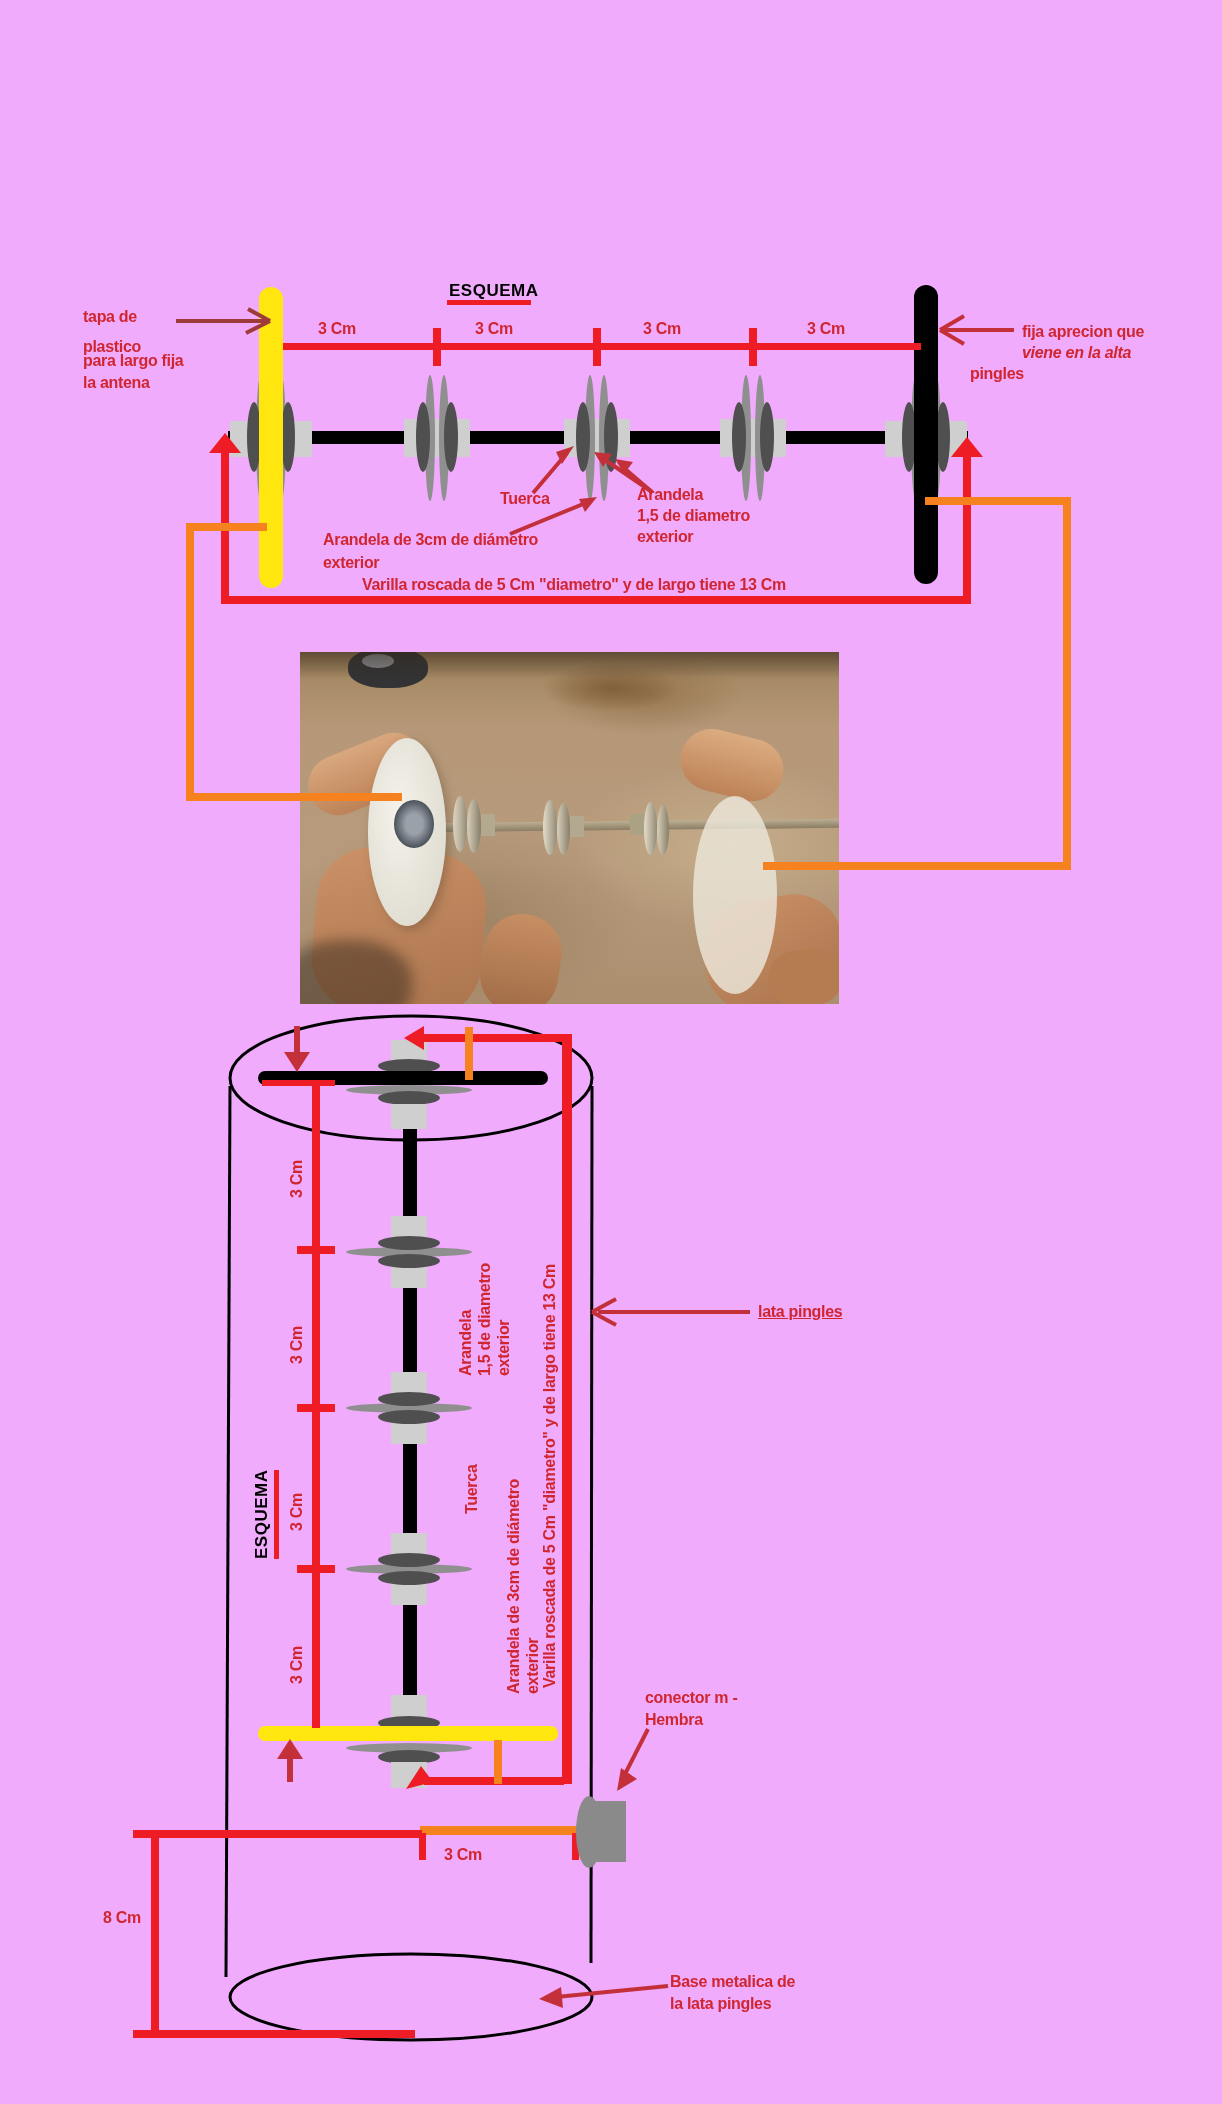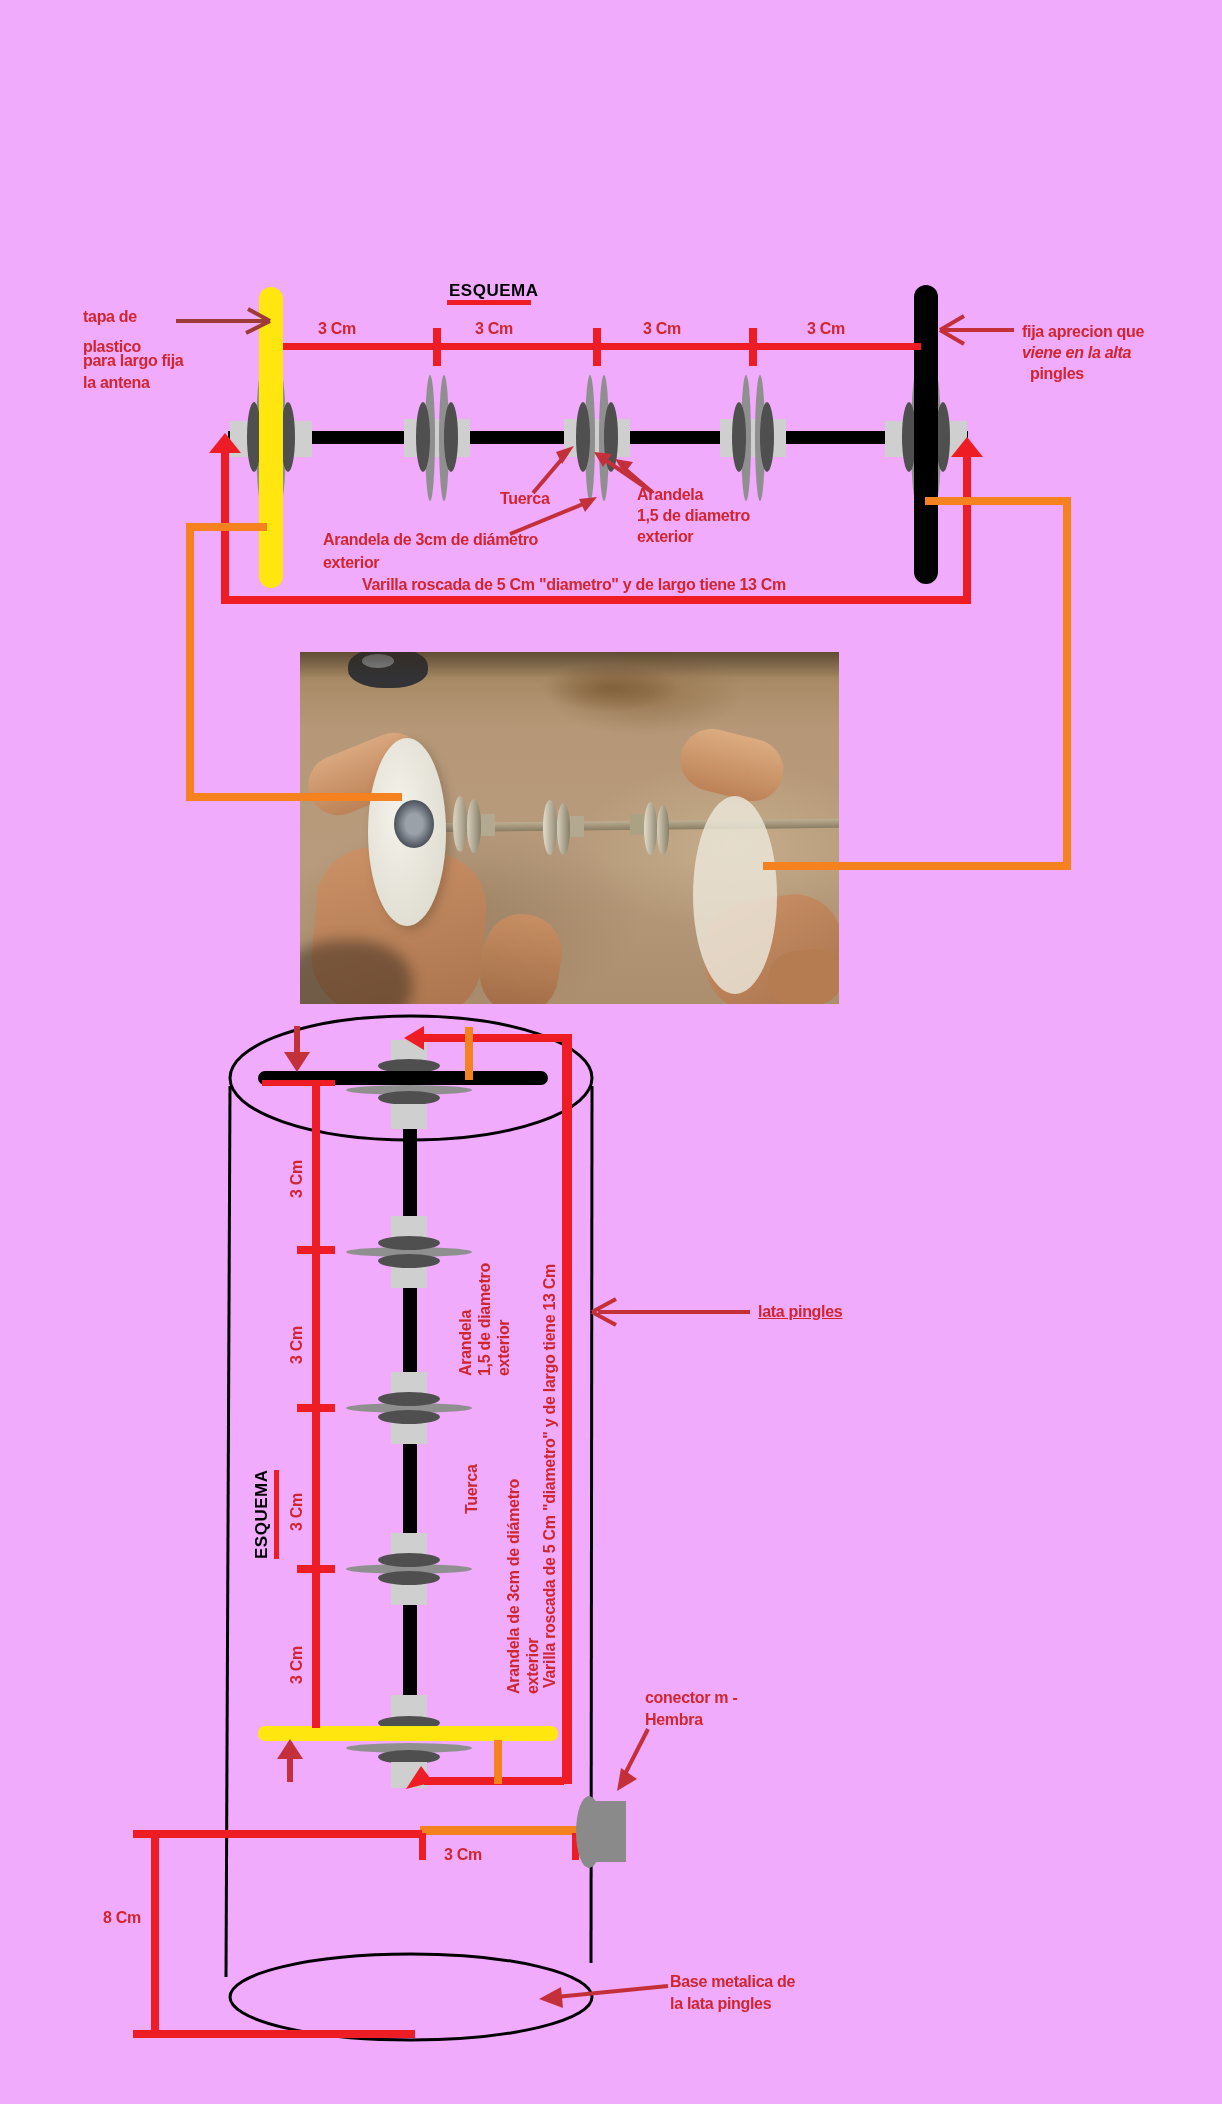--- a/index.html
+++ b/index.html
@@ -272,21 +272,21 @@
   <div class="lbl" style="left:643px;top:319px;">3 Cm</div>
   <div class="lbl" style="left:807px;top:319px;">3 Cm</div>
 
   <div class="lbl" style="left:83px;top:307px;">tapa de</div>
   <div class="lbl" style="left:83px;top:329px;margin-top:8px;">plastico</div>
   <div class="lbl" style="left:83px;top:351px;">para largo fija</div>
   <div class="lbl" style="left:83px;top:373px;">la antena</div>
 
   <div class="lbl" style="left:1022px;top:322px;">fija aprecion que</div>
   <div class="lbl" style="left:1022px;top:343px;font-style:italic;">viene en la alta</div>
-  <div class="lbl" style="left:1030px;top:364px;text-align:center;">pingles</div>
+  <div class="lbl" style="left:970px;top:364px;text-align:center;">pingles</div>
 
   <div class="lbl" style="left:500px;top:489px;">Tuerca</div>
 
   <div class="lbl" style="left:637px;top:485px;">Arandela</div>
   <div class="lbl" style="left:637px;top:506px;">1,5 de diametro</div>
   <div class="lbl" style="left:637px;top:527px;">exterior</div>
 
   <div class="lbl" style="left:323px;top:530px;">Arandela de 3cm de diámetro</div>
   <div class="lbl" style="left:323px;top:553px;">exterior</div>
 

